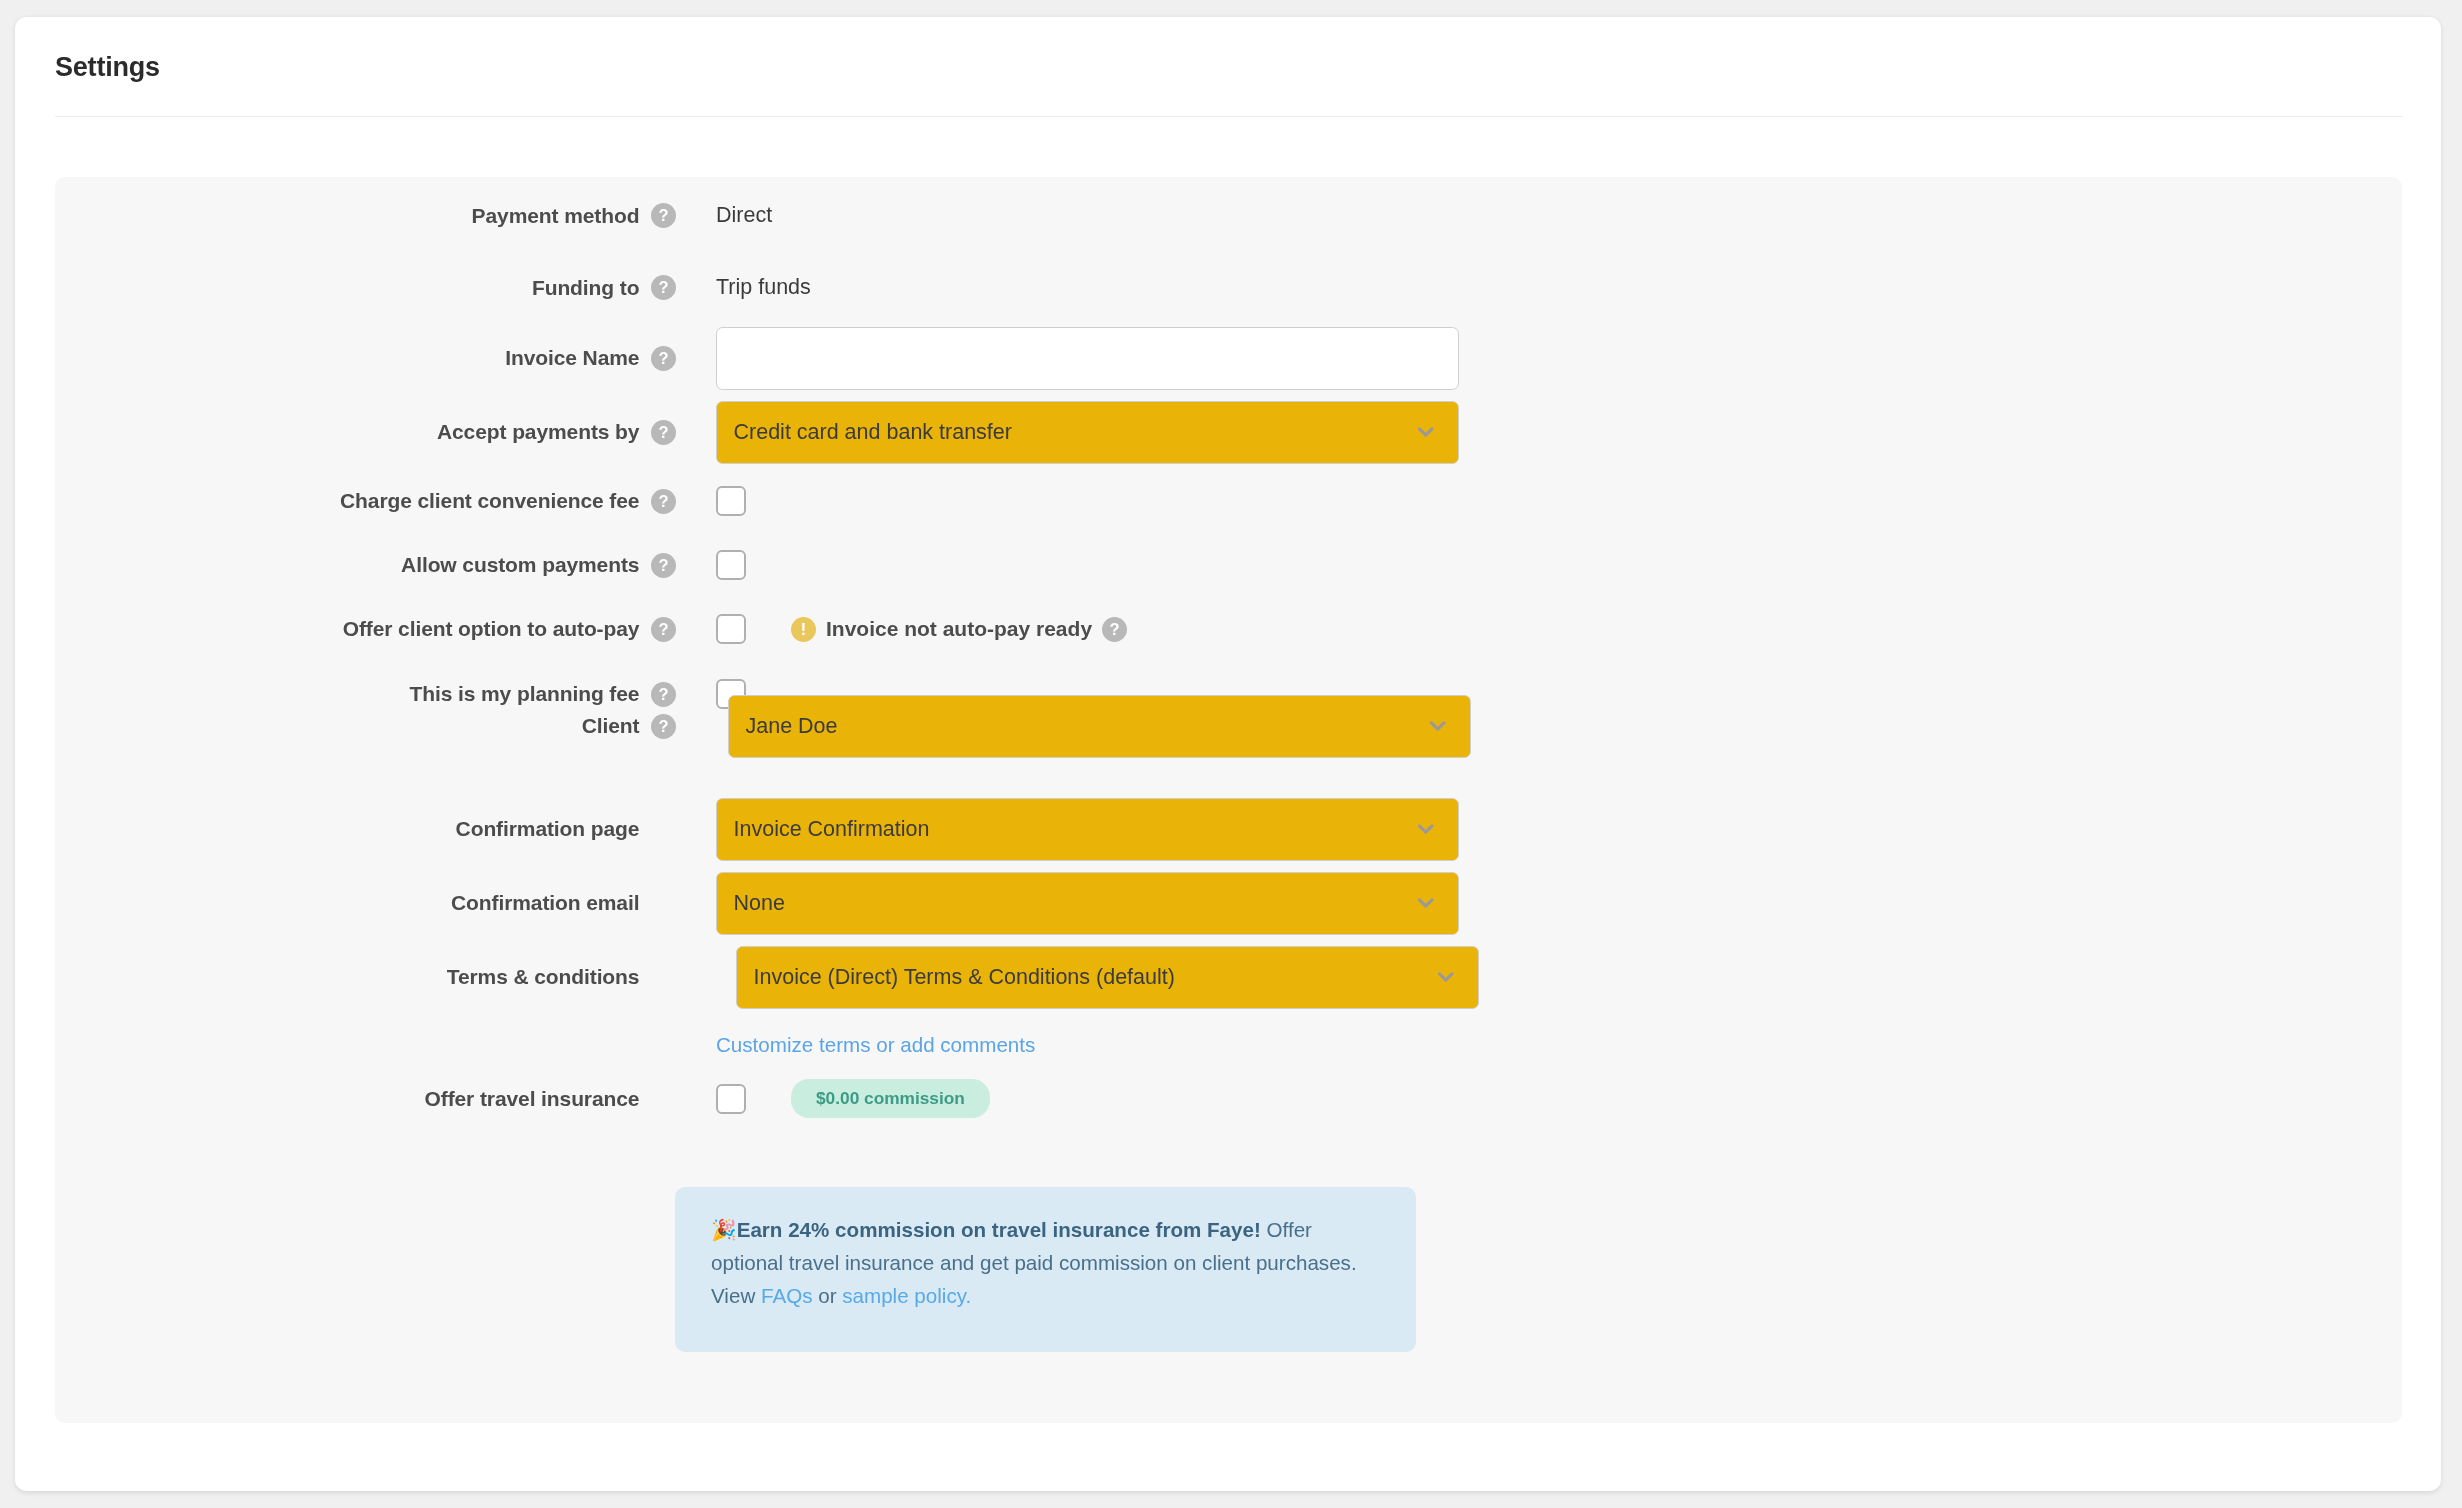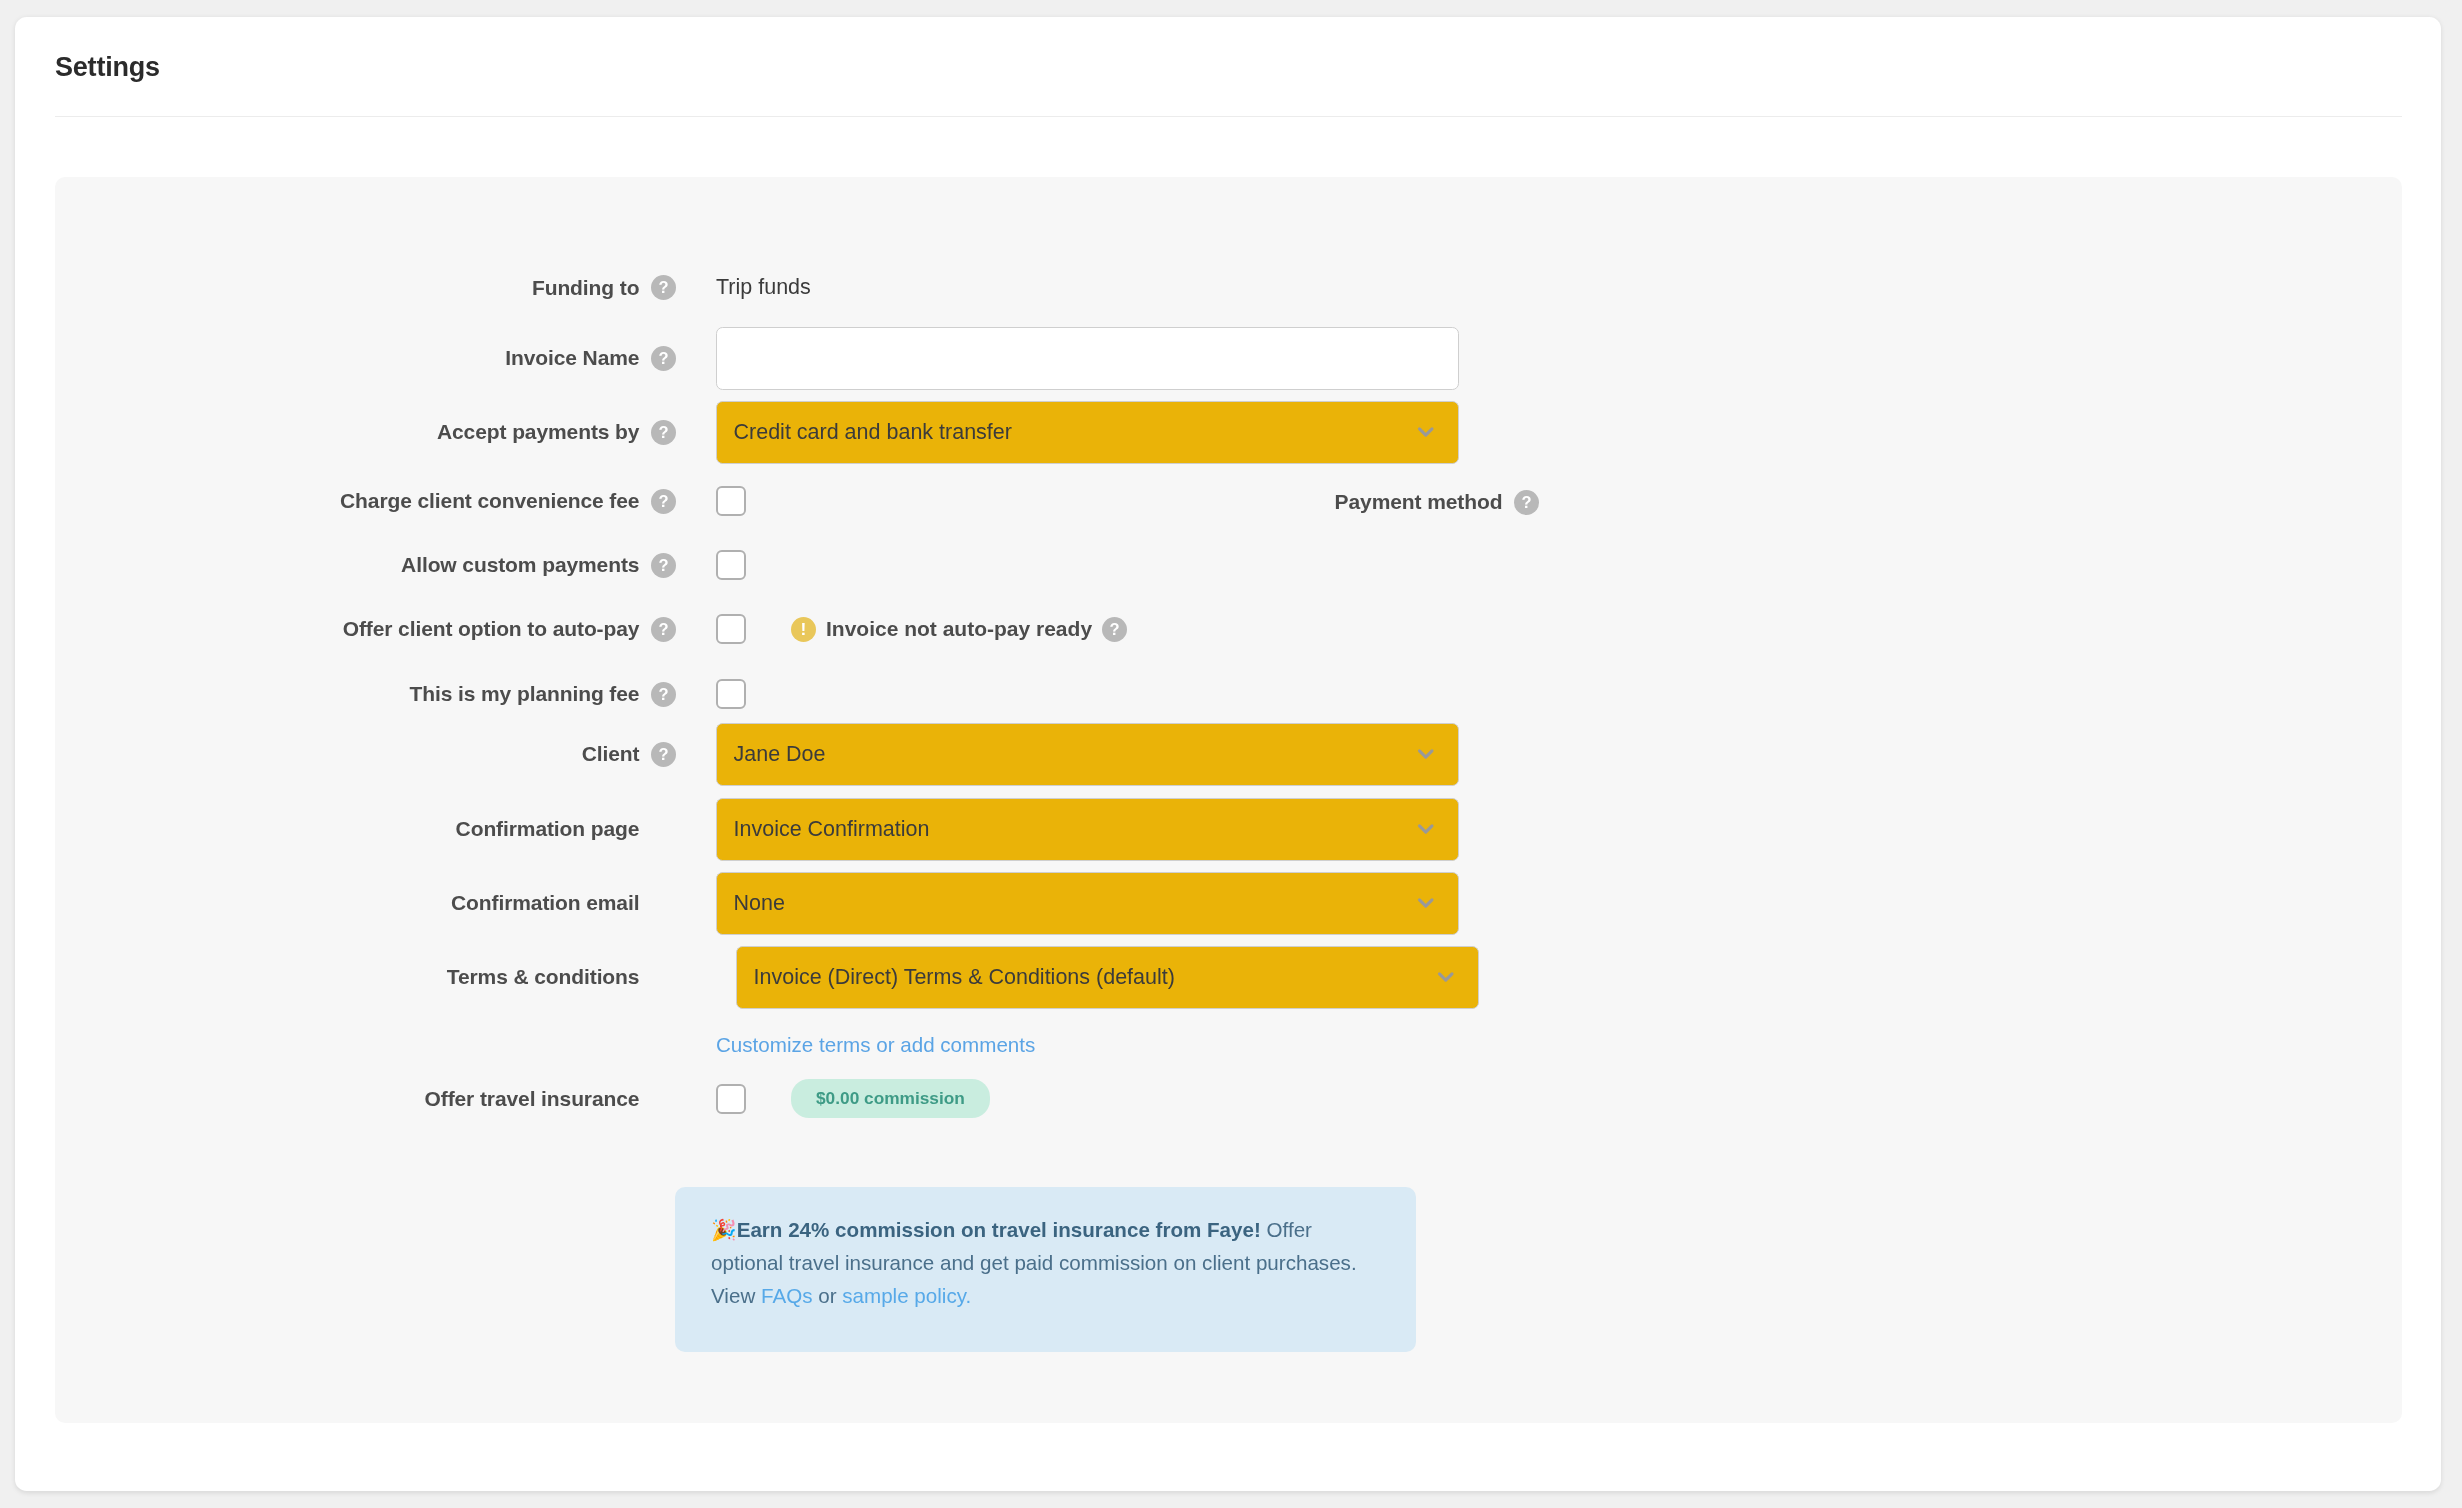--- a/index.html
+++ b/index.html
@@ -264,21 +264,21 @@
 
   <div class="card">
 
     <div class="card-header">
       <div class="page-title">Settings</div>
     </div>
     <div class="header-divider"></div>
 
     <div class="settings-panel">
 
-      <div class="form-row" style="top:15px;height:48px;flex-direction:column;">
+      <div class="form-row" style="top:15px;height:48px;">
         <div class="label-col">
           <span class="field-label">Payment method</span>
           <span class="help-icon">?</span>
         </div>
         <div class="control-col">
           <span class="static-value">Direct</span>
         </div>
       </div>
 
       <div class="form-row" style="top:87px;height:48px;">
@@ -354,21 +354,21 @@
       <div class="form-row" style="top:500px;height:35px;">
         <div class="label-col">
           <span class="field-label">This is my planning fee</span>
           <span class="help-icon">?</span>
         </div>
         <div class="control-col">
           <div class="checkbox"></div>
         </div>
       </div>
 
-      <div class="form-row" style="top:546px;height:63px;">
+      <div class="form-row" style="top:518px;height:63px;gap:12px;">
         <div class="label-col">
           <span class="field-label">Client</span>
           <span class="help-icon">?</span>
         </div>
         <div class="control-col">
           <div class="select-box">
             <span class="select-text">Jane Doe</span>
             <svg class="chevron" viewBox="0 0 24 24">
               <path d="M5 8.5 L12 15.5 L19 8.5" fill="none" stroke="#999999" stroke-width="3.4" stroke-linecap="round" stroke-linejoin="round"></path>
             </svg>

